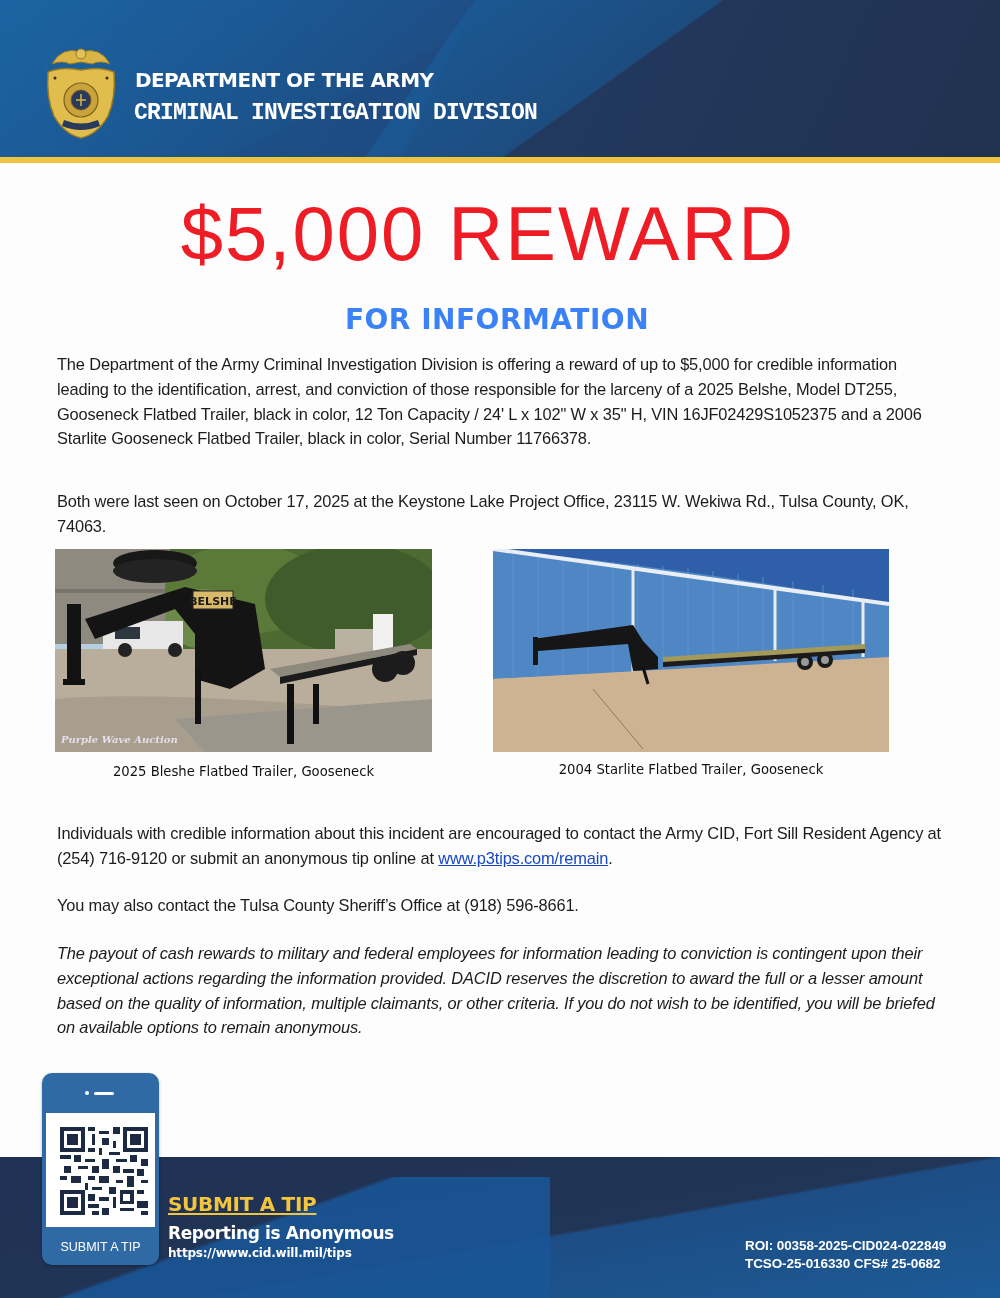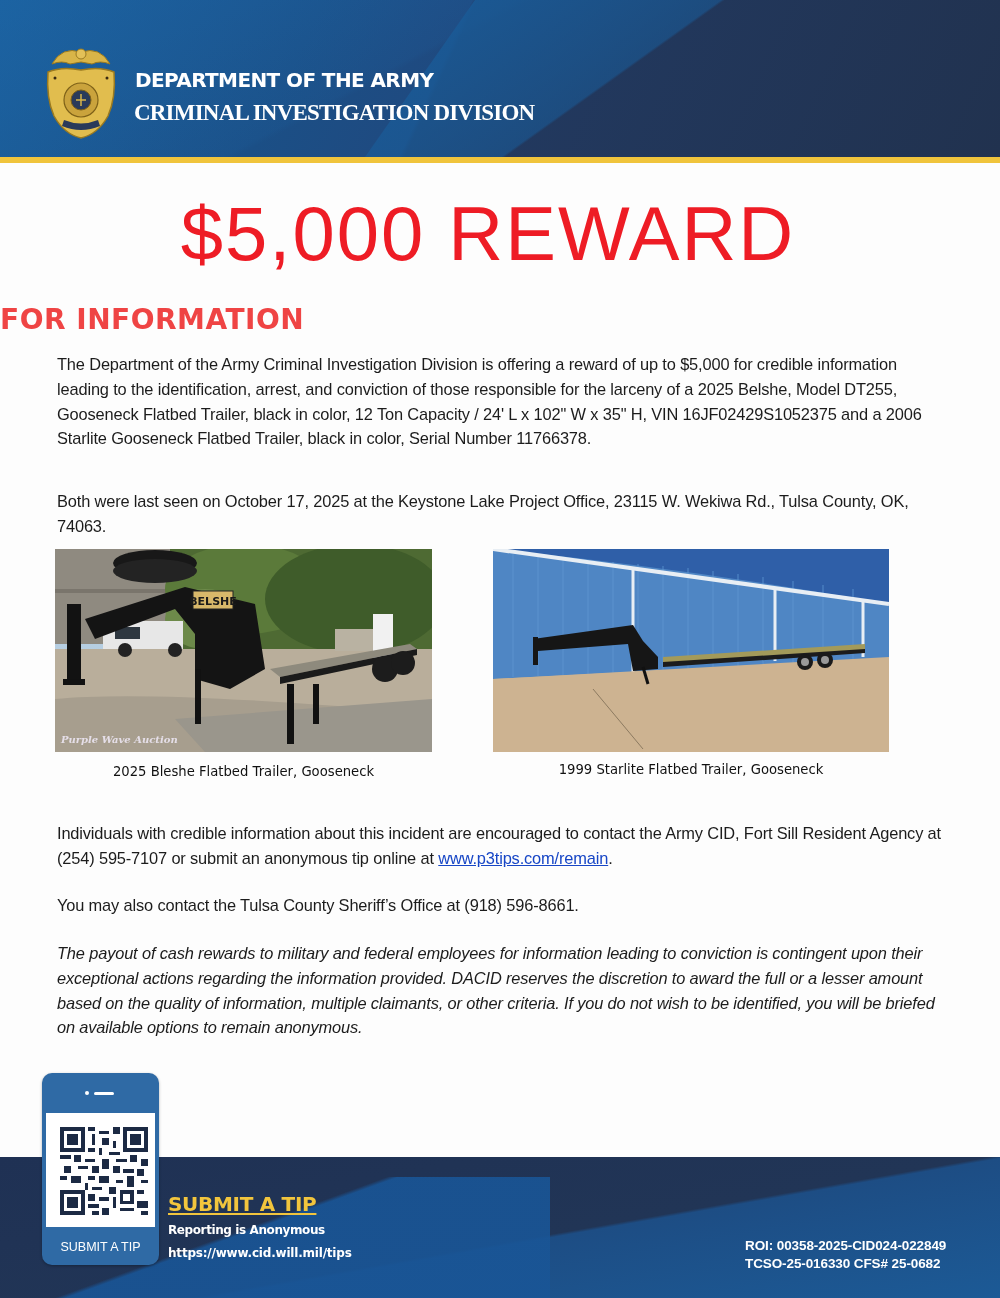--- a/index.html
+++ b/index.html
@@ -23,32 +23,32 @@
   }
   .gold-bar { position: absolute; left: 0; top: 157px; width: 1000px; height: 6px; background: #f0c43c; }
 
   .badge { position: absolute; left: 42px; top: 42px; width: 78px; height: 98px; }
   .title1 {
     position: absolute; left: 135px; top: 68px; color: #fff;
     font-family: "DejaVu Sans", sans-serif; font-weight: bold; font-size: 20px; letter-spacing: -0.6px;
   }
   .title2 {
     position: absolute; left: 134px; top: 100px; color: #fff;
-    font-family: Liberation Serif, serif; font-weight: bold; font-size: 23px; letter-spacing: -0.8px;
+    font-family: Liberation Mono, monospace; font-weight: bold; font-size: 23px; letter-spacing: -0.8px;
   }
 
   
   .reward {
     position: absolute; left: 0; top: 196px; width: 976px; text-align: center;
     color: #ee1c25; font-family: "Liberation Sans", sans-serif; font-weight: normal;
     font-size: 76px; letter-spacing: 2px; line-height: 1;
   }
   .reward-sub {
-    position: absolute; left: 0; top: 303px; width: 994px; 
-    font-family: "DejaVu Sans", sans-serif; font-weight: bold; font-size: 28px; color: #ef4444; letter-spacing: 0.5px;
+    position: absolute; left: 0; top: 303px; width: 994px; text-align: center;
+    font-family: "DejaVu Sans", sans-serif; font-weight: bold; font-size: 28px; color: #3b82f6; letter-spacing: 0.5px;
   }
 
   .para {
     position: absolute; left: 57px; width: 890px;
     font-family: "Liberation Sans", sans-serif; font-size: 16.4px; line-height: 24.8px; color: #1c1c1c;
     letter-spacing: -0.15px;
   }
   .p1 { top: 352px; }
   .p2 { top: 489px; }
   .p3 { top: 821px; }
@@ -89,21 +89,21 @@
     color: #fff; font-family: "Liberation Sans", sans-serif; font-size: 12.5px;
   }
 
   .tip-title {
     position: absolute; left: 168px; top: 1192px; color: #f2c53d;
     font-family: "DejaVu Sans", sans-serif; font-weight: bold; font-size: 20px; letter-spacing: -0.3px;
     text-decoration: underline; text-underline-offset: 2px;
   }
   .tip-sub {
     position: absolute; left: 168px; top: 1223px; color: #fff;
-    font-family: "DejaVu Sans", sans-serif; font-weight: bold; font-size: 12px; letter-spacing: -0.4px;
+    font-family: "DejaVu Sans", sans-serif; font-weight: bold; font-size: 17px; letter-spacing: -0.4px;
   }
   .tip-url {
     position: absolute; left: 168px; top: 1246px; color: #fff;
     font-family: "DejaVu Sans", sans-serif; font-weight: bold; font-size: 12px; letter-spacing: -0.2px;
   }
   .roi {
     position: absolute; left: 745px; top: 1237px; color: #fff;
     font-family: "Liberation Sans", sans-serif; font-weight: bold; font-size: 13.5px; line-height: 18px; letter-spacing: -0.1px;
   }
 </style>
@@ -217,23 +217,23 @@
     <path d="M40 90 L140 76 L150 92 L165 108 L165 120 L140 122 L135 95 L45 102Z" fill="#161616"></path>
     <rect x="40" y="88" width="5" height="28" fill="#161616"></rect>
     <circle cx="312" cy="113" r="8" fill="#1a1a1a"></circle>
       <circle cx="312" cy="113" r="4" fill="#999"></circle>
     <circle cx="332" cy="111" r="8" fill="#1a1a1a"></circle>
       <circle cx="332" cy="111" r="4" fill="#999"></circle>
     <line x1="150" y1="118" x2="155" y2="135" stroke="#111" stroke-width="3"></line>
     <line x1="100" y1="140" x2="150" y2="200" stroke="#8c7a60" stroke-width="1"></line>
   </svg>
 </div>
-<div class="caption cap2">1999 Starlite Flatbed Trailer, Gooseneck</div>
-
-<p class="para p3"><span>Individuals with credible information about this incident are encouraged to contact the Army CID, Fort Sill Resident Agency at (254) 595-7107 or submit an anonymous tip online at </span><a class="link">www.p3tips.com/remain</a><span>.</span></p>
+<div class="caption cap2">2004 Starlite Flatbed Trailer, Gooseneck</div>
+
+<p class="para p3"><span>Individuals with credible information about this incident are encouraged to contact the Army CID, Fort Sill Resident Agency at (254) 716-9120 or submit an anonymous tip online at </span><a class="link">www.p3tips.com/remain</a><span>.</span></p>
 <p class="para p4">You may also contact the Tulsa County Sheriff’s Office at (918) 596-8661.</p>
 <p class="para p5">The payout of cash rewards to military and federal employees for information leading to conviction  is contingent upon their exceptional actions regarding the information provided. DACID reserves the discretion to award the full or a lesser amount based on the quality of information, multiple claimants, or other criteria. If you do not wish to be identified, you will be briefed on available options to remain anonymous.</p>
 
 <div class="footer">
   <div class="wedge"></div>
 </div>
 
 <div class="phone">
   <div class="speaker-dot"></div>
   <div class="speaker"></div>

